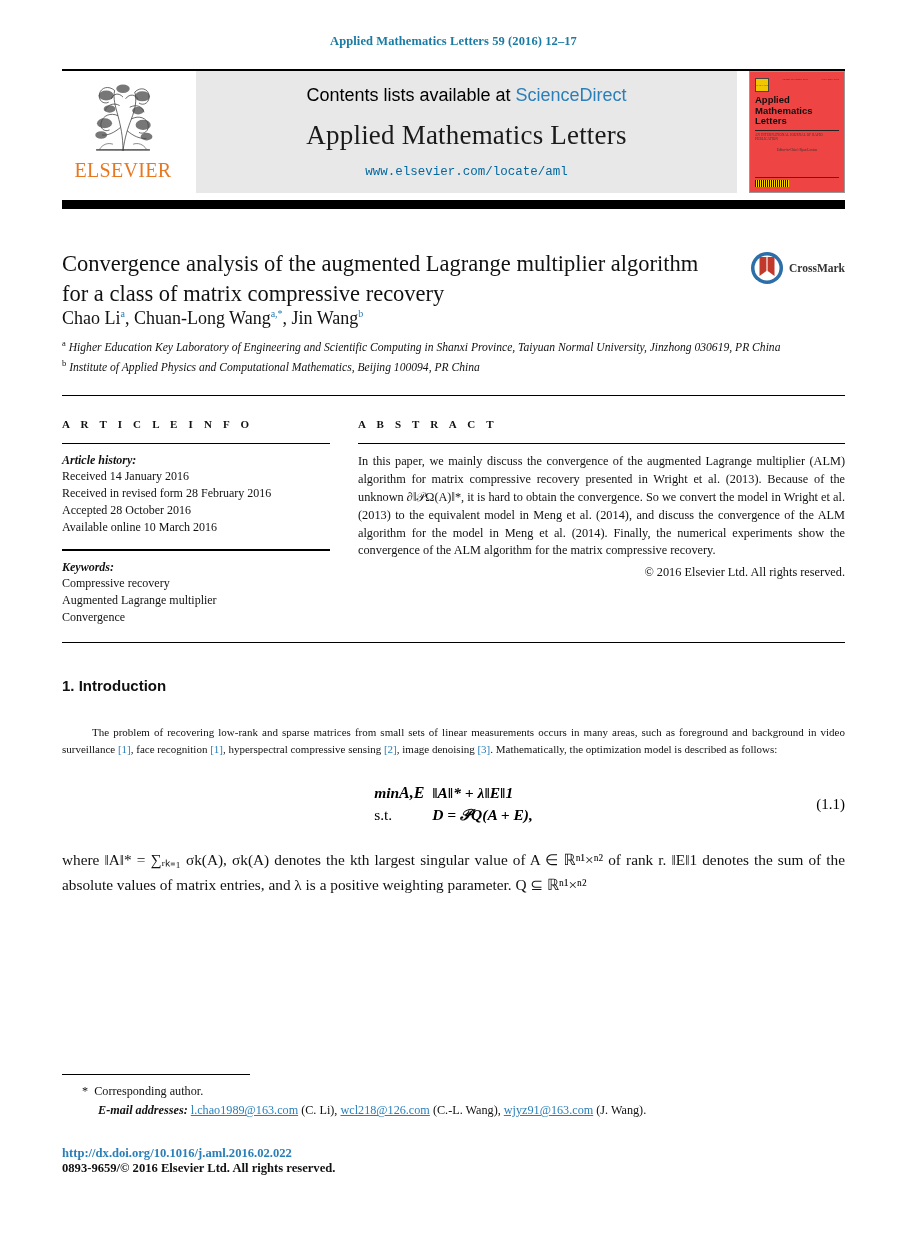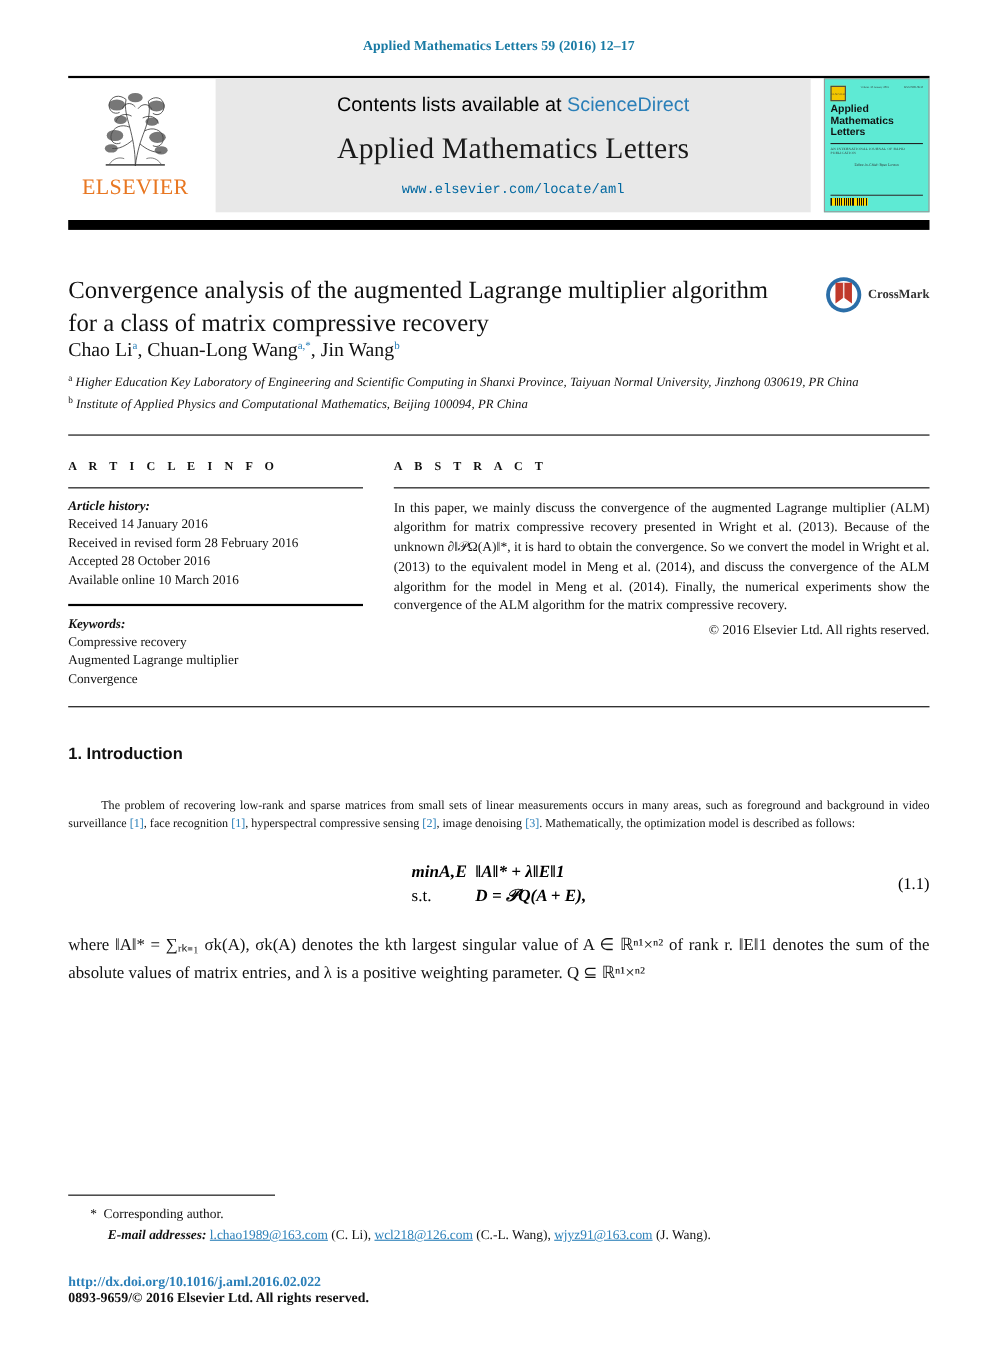--- a/index.html
+++ b/index.html
@@ -96,21 +96,21 @@
     letter-spacing: 0.2px;
   }
   .journal-url {
     font-family: Liberation Mono, monospace;
     font-size: 12.5px;
     color: #0369a1;
   }
   .journal-cover {
     flex: 0 0 96px;
     width: 96px;
-    background: #5eead4;
+    background: #ef4444;
     border: 1px solid #999;
     box-sizing: border-box;
     position: relative;
     padding: 6px 5px;
     overflow: hidden;
   }
   .cover-toprow {
     display: flex;
     justify-content: space-between;
     align-items: flex-start;
@@ -340,21 +340,21 @@
     text-align: justify;
     color: #111;
     text-indent: 0;
   }
 
   
   .footnotes {
     position: absolute;
     left: 62px;
     right: 62px;
-    bottom: 50px;
+    bottom: 62px;
   }
   .foot-rule { width: 188px; height: 1px; background: #000; margin-bottom: 7px; }
   .foot-line {
     font-family: "Liberation Serif", serif;
     font-size: 12.2px;
     line-height: 1.55;
     color: #111;
   }
   .foot-indent { padding-left: 20px; }
   .foot-ital { font-style: italic; font-weight: bold; }

